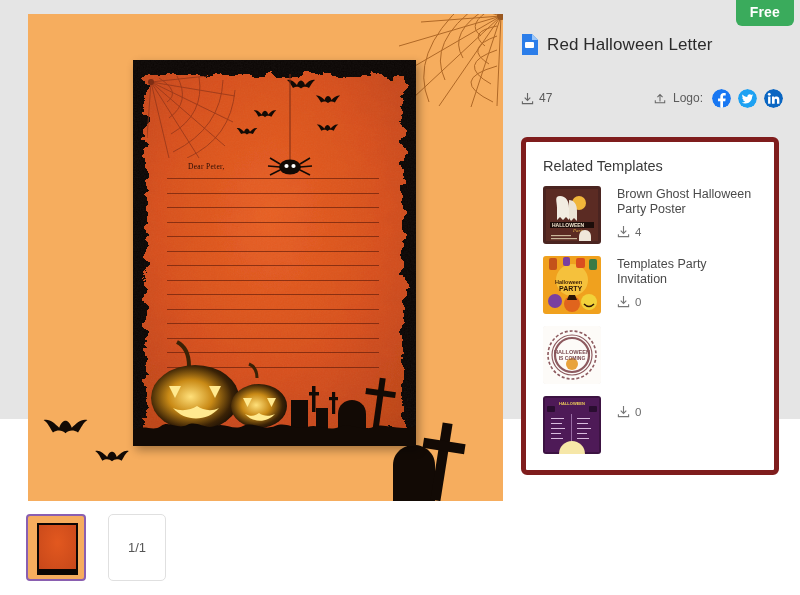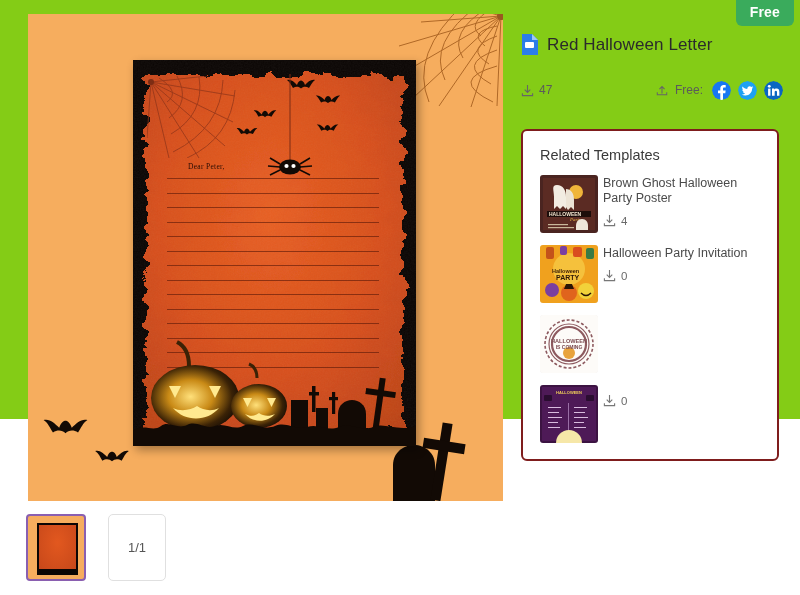--- a/index.html
+++ b/index.html
@@ -2,21 +2,21 @@
 <html><head>
 <meta charset="utf-8">
 <style>
   * { box-sizing: border-box; margin: 0; padding: 0; }
   html, body {
     width: 800px; height: 595px;
     background: #ffffff;
     font-family: "Liberation Sans", sans-serif;
     overflow: hidden;
   }
-  .page { position: relative; width: 800px; height: 419px; background:#84cc16; }
+  .page { position: relative; width: 800px; height: 419px; background:#e5e5e5; }
 
   
   .free-badge {
     position: absolute; top: 0; right: 6px;
     background: #3aab5c; color: #fff;
     font-size: 14px; font-weight: bold;
     padding: 4px 14px 6px 14px;
     border-radius: 0 0 6px 6px;
     letter-spacing: .2px;
     line-height: 16px;
@@ -60,46 +60,46 @@
   
   .right-col { position:absolute; left:521px; top:0; width:262px; }
 
   .title-row { display:flex; align-items:center; gap:9px; margin-top:34px; }
   .doc-icon { width:17px; height:21px; flex:0 0 auto; }
   .title-text {
     font-size:17px; color:#2b2b2b; font-weight:400; letter-spacing:.1px;
   }
 
   .meta-row {
-    display:flex; align-items:center; margin-top:24px; height:22px;
+    display:flex; align-items:center; margin-top:32px; height:22px;
   }
   .dl-count { display:flex; align-items:center; gap:5px; color:#5b5b5b; font-size:12px; }
   .dl-icon { width:13px; height:13px; display:block; }
   .share-group { display:flex; align-items:center; gap:7px; margin-left:auto; }
   .share-label { color:#5b5b5b; font-size:12px; margin-right:2px;}
   .share-up-icon { width:12px; height:12px; display:block; }
   .soc { width:19px; height:19px; border-radius:50%; display:block; }
 
   .edit-btn {
     display:flex; align-items:center; justify-content:center;
     margin-top:16px; width:258px; height:34px;
     background:#4a53ef; color:#fff;
     border:none; border-radius:18px;
     font-size:14.5px; font-family:"Liberation Sans", sans-serif;
     cursor:pointer; letter-spacing:.2px;
   }
 
   
   .related-card {
     margin-top:28px; width:258px;
-    border:2px solid #7f1d1d; border-radius:6px;
+    border:5px solid #7f1d1d; border-radius:6px;
     background:#fff; padding:16px 14px 14px 17px;
   }
   .related-title { font-size:14.5px; color:#3a3a3a; margin-bottom:12px; }
-  .rel-item { display:flex; gap:5px; margin-bottom:12px; }
+  .rel-item { display:flex; gap:16px; margin-bottom:12px; }
   .rel-item:last-child { margin-bottom:2px; }
   .rel-thumb {
     width:58px; height:58px; flex:0 0 58px; border-radius:3px; overflow:hidden;
     position:relative; background:#eee;
   }
   .rel-body { flex:1 1 auto; padding-top:1px; min-width:0; }
   .rel-name { font-size:12.5px; color:#4a4a4a; line-height:15px; }
   .rel-dl { display:flex; align-items:center; gap:5px; margin-top:8px; color:#6a6a6a; font-size:11.5px; }
 
   
@@ -326,21 +326,21 @@
           <path d="M1.5 10 v2.5 h11 V10" stroke="#666" stroke-width="1.2" fill="none"></path>
         </svg>
         <span>47</span>
       </div>
 
       <div class="share-group">
         <svg class="share-up-icon" viewBox="0 0 14 14">
           <path d="M7 11 V3 M4 6 l3 -3 l3 3" stroke="#666" stroke-width="1.2" fill="none"></path>
           <path d="M1.5 9.5 v3 h11 v-3" stroke="#666" stroke-width="1.2" fill="none"></path>
         </svg>
-        <span class="share-label">Free:</span>
+        <span class="share-label">Logo:</span>
 
         <svg class="soc" viewBox="0 0 20 20">
           <circle cx="10" cy="10" r="10" fill="#1877f2"></circle>
           <path d="M11.6 20 v-7.2 h2.4 l.36-2.8 H11.6 V8.2 c0-.8.22-1.35 1.37-1.35 h1.47 V4.35 C14.19 4.3 13.32 4.2 12.3 4.2 c-2.12 0-3.57 1.3-3.57 3.68 V10 H6.3 v2.8 h2.43 V20 Z" fill="#fff"></path>
         </svg>
         <svg class="soc" viewBox="0 0 20 20">
           <circle cx="10" cy="10" r="10" fill="#1da1f2"></circle>
           <path d="M16 6.6 c-.45.2-.93.33-1.43.39 .51-.31.9-.79 1.09-1.37 -.48.29-1.01.49-1.58.6 -.45-.49-1.1-.79-1.81-.79 -1.37 0-2.48 1.11-2.48 2.48 0 .19.02.38.06.56 -2.06-.1-3.89-1.09-5.11-2.6 -.21.37-.33.79-.33 1.25 0 .86.44 1.62 1.1 2.06 -.41-.01-.79-.12-1.12-.31v.03c0 1.2.85 2.2 1.99 2.43 -.21.06-.43.09-.65.09 -.16 0-.31-.02-.47-.04 .32.99 1.24 1.71 2.33 1.73 -.85.67-1.93 1.07-3.1 1.07 -.2 0-.4-.01-.59-.03 1.11.71 2.42 1.12 3.83 1.12 4.6 0 7.11-3.81 7.11-7.11 0-.11 0-.22-.01-.32 .49-.35.91-.79 1.24-1.29 Z" fill="#fff"></path>
         </svg>
         <svg class="soc" viewBox="0 0 20 20">
@@ -396,21 +396,21 @@
             <text x="12" y="28" font-family="Liberation Sans" font-size="5.5" fill="#3a1d06" font-weight="bold">Halloween</text>
             <text x="16" y="35" font-family="Liberation Sans" font-size="7" fill="#2b1505" font-weight="bold">PARTY</text>
             <circle cx="12" cy="45" r="7" fill="#7a3fa0"></circle>
             <circle cx="29" cy="48" r="8" fill="#e0641d"></circle>
             <path d="M24 44 h10 l-2 -5 h-6 Z" fill="#2b1505"></path>
             <circle cx="46" cy="46" r="8" fill="#f2d23a"></circle>
             <path d="M41 48 q5 5 10 0" stroke="#2b1505" stroke-width="1.5" fill="none"></path>
           </svg>
         </div>
         <div class="rel-body">
-          <div class="rel-name">Halloween Party Invitation</div>
+          <div class="rel-name">Templates Party Invitation</div>
           <div class="rel-dl">
             <svg class="dl-icon" viewBox="0 0 14 14">
               <path d="M7 1 v7 M4 6 l3 3 l3 -3" stroke="#777" stroke-width="1.2" fill="none"></path>
               <path d="M1.5 10 v2.5 h11 V10" stroke="#777" stroke-width="1.2" fill="none"></path>
             </svg>
             <span>0</span>
           </div>
         </div>
       </div>
 

